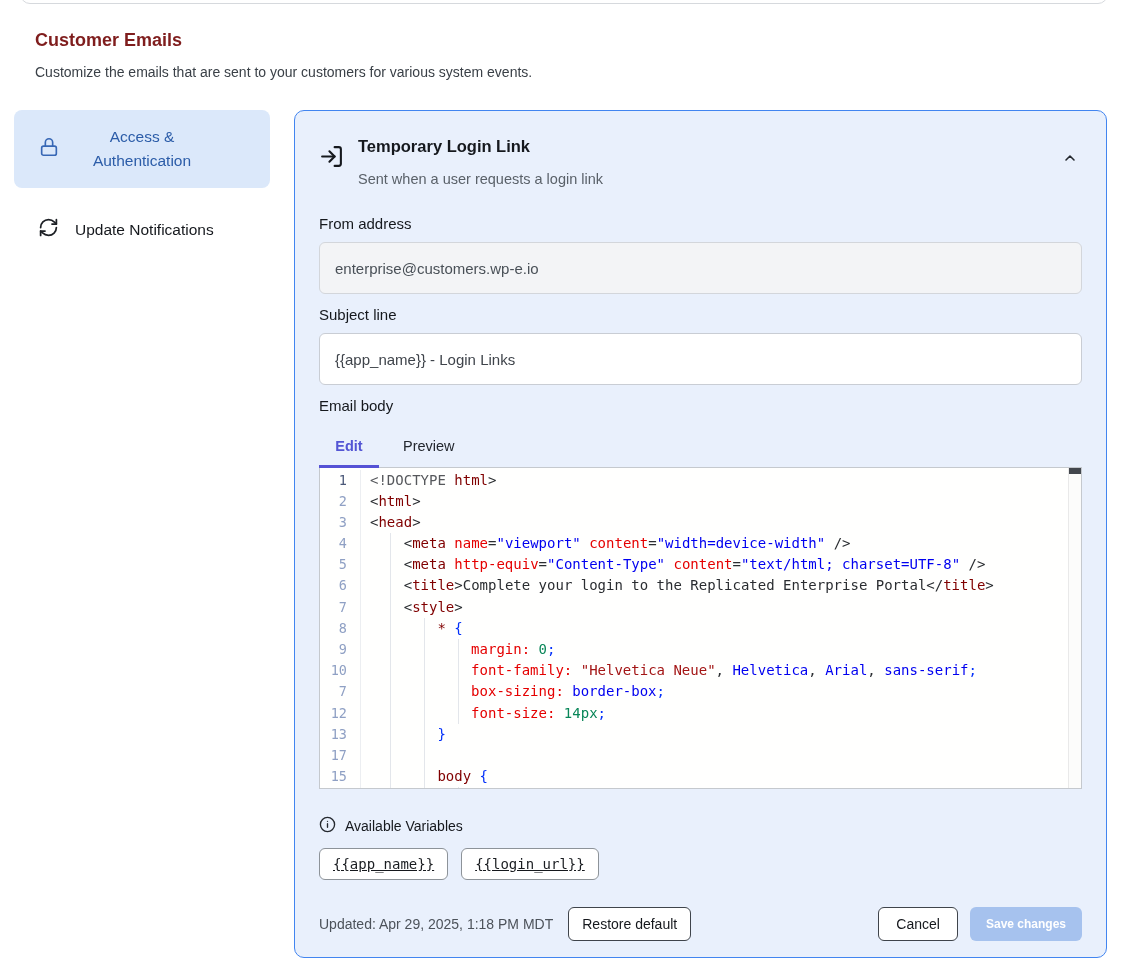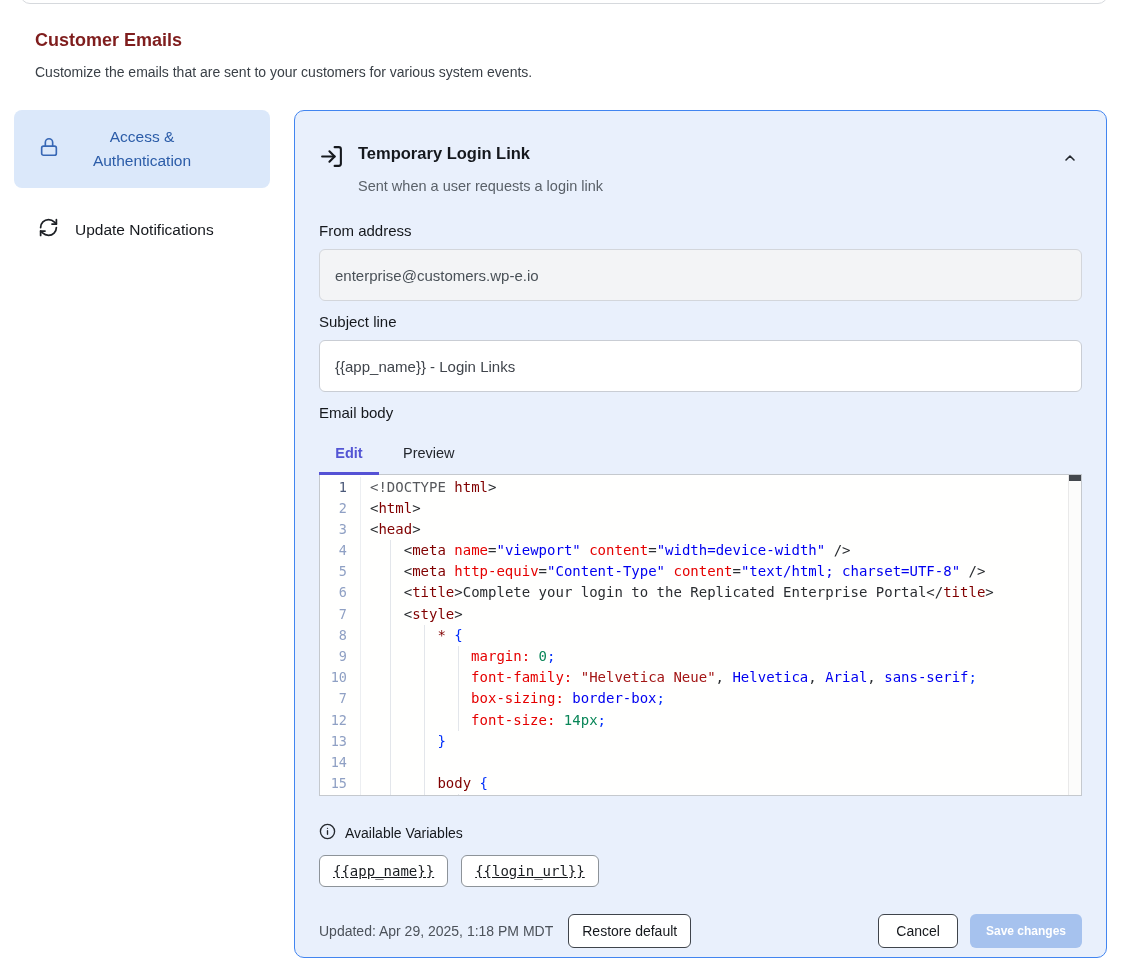--- a/index.html
+++ b/index.html
@@ -25,21 +25,21 @@
   .side-item svg { flex:none; }
 
   
   .panel { position:absolute; left:294px; top:110px; width:813px; height:848px;
     background:#e9f0fc; border:1.5px solid #4285f0; border-radius:10px;
     padding:26px 24px 24px; }
 
   .panel-header { display:flex; align-items:flex-start; gap:14px; }
   .login-ic { margin-top:7px; }
   .panel-titles { flex:1; }
-  .panel-title { font-size:16.5px; font-weight:700; color:#15181d;margin-top:7px; }
+  .panel-title { font-size:16.5px; font-weight:700; color:#15181d; }
   .panel-sub { margin-top:15px; font-size:14.5px; color:#5a6169; }
   .collapse-btn { background:none; border:none; cursor:pointer; margin-top:9px; padding:4px; }
 
   .field-label { margin-top:12px; font-size:15px; font-weight:500; color:#15181d; }
   .input { display:block; margin-top:10px; width:100%; height:52px; border-radius:6px;
     padding:0 15px; font-size:15px; font-family:"Liberation Sans", sans-serif; }
   .input.from { background:#f3f4f6; border:1px solid #d3d6db; color:#495057; }
   .input.subject { background:#ffffff; border:1px solid #c9cdd4; color:#3f444b; }
 
   .tabs { margin-top:13px; display:flex; align-items:center; height:38px; }
@@ -168,21 +168,21 @@
         <div class="row"><div class="gutter">4</div><div class="code"><span class="ind"></span><span class="tk-pun">&lt;</span><span class="tk-tag">meta</span><span class="tk-pln"> </span><span class="tk-attr">name</span><span class="tk-pun">=</span><span class="tk-str">"viewport"</span><span class="tk-pln"> </span><span class="tk-attr">content</span><span class="tk-pun">=</span><span class="tk-str">"width=device-width"</span><span class="tk-pln"> </span><span class="tk-pun">/&gt;</span></div></div>
         <div class="row"><div class="gutter">5</div><div class="code"><span class="ind"></span><span class="tk-pun">&lt;</span><span class="tk-tag">meta</span><span class="tk-pln"> </span><span class="tk-attr">http-equiv</span><span class="tk-pun">=</span><span class="tk-str">"Content-Type"</span><span class="tk-pln"> </span><span class="tk-attr">content</span><span class="tk-pun">=</span><span class="tk-str">"text/html; charset=UTF-8"</span><span class="tk-pln"> </span><span class="tk-pun">/&gt;</span></div></div>
         <div class="row"><div class="gutter">6</div><div class="code"><span class="ind"></span><span class="tk-pun">&lt;</span><span class="tk-tag">title</span><span class="tk-pun">&gt;</span><span class="tk-pln">Complete your login to the Replicated Enterprise Portal</span><span class="tk-pun">&lt;/</span><span class="tk-tag">title</span><span class="tk-pun">&gt;</span></div></div>
         <div class="row"><div class="gutter">7</div><div class="code"><span class="ind"></span><span class="tk-pun">&lt;</span><span class="tk-tag">style</span><span class="tk-pun">&gt;</span></div></div>
         <div class="row"><div class="gutter">8</div><div class="code"><span class="ind"></span><span class="ind"></span><span class="tk-tag">*</span><span class="tk-pln"> </span><span class="tk-br">{</span></div></div>
         <div class="row"><div class="gutter">9</div><div class="code"><span class="ind"></span><span class="ind"></span><span class="ind"></span><span class="tk-prop">margin:</span><span class="tk-pln"> </span><span class="tk-num">0</span><span class="tk-semi">;</span></div></div>
         <div class="row"><div class="gutter">10</div><div class="code"><span class="ind"></span><span class="ind"></span><span class="ind"></span><span class="tk-prop">font-family:</span><span class="tk-pln"> </span><span class="tk-cstr">"Helvetica Neue"</span><span class="tk-pun">,</span><span class="tk-pln"> </span><span class="tk-kw">Helvetica</span><span class="tk-pun">,</span><span class="tk-pln"> </span><span class="tk-kw">Arial</span><span class="tk-pun">,</span><span class="tk-pln"> </span><span class="tk-kw">sans-serif</span><span class="tk-semi">;</span></div></div>
         <div class="row"><div class="gutter">7</div><div class="code"><span class="ind"></span><span class="ind"></span><span class="ind"></span><span class="tk-prop">box-sizing:</span><span class="tk-pln"> </span><span class="tk-kw">border-box</span><span class="tk-semi">;</span></div></div>
         <div class="row"><div class="gutter">12</div><div class="code"><span class="ind"></span><span class="ind"></span><span class="ind"></span><span class="tk-prop">font-size:</span><span class="tk-pln"> </span><span class="tk-num">14px</span><span class="tk-semi">;</span></div></div>
         <div class="row"><div class="gutter">13</div><div class="code"><span class="ind"></span><span class="ind"></span><span class="tk-br">}</span></div></div>
-        <div class="row"><div class="gutter">14</div><div class="code"><span class="ind"></span><span class="ind"></span></div></div>
+        <div class="row"><div class="gutter">17</div><div class="code"><span class="ind"></span><span class="ind"></span></div></div>
         <div class="row"><div class="gutter">15</div><div class="code"><span class="ind"></span><span class="ind"></span><span class="tk-tag">body</span><span class="tk-pln"> </span><span class="tk-br">{</span></div></div>
         <div class="row"><div class="gutter">16</div><div class="code"><span class="ind"></span><span class="ind"></span><span class="ind"></span></div></div>
       </div>
     <div class="scrollbar">
       <div class="scroll-thumb"></div>
     </div>
   </div>
 
   <div class="vars-row">
     <span>

